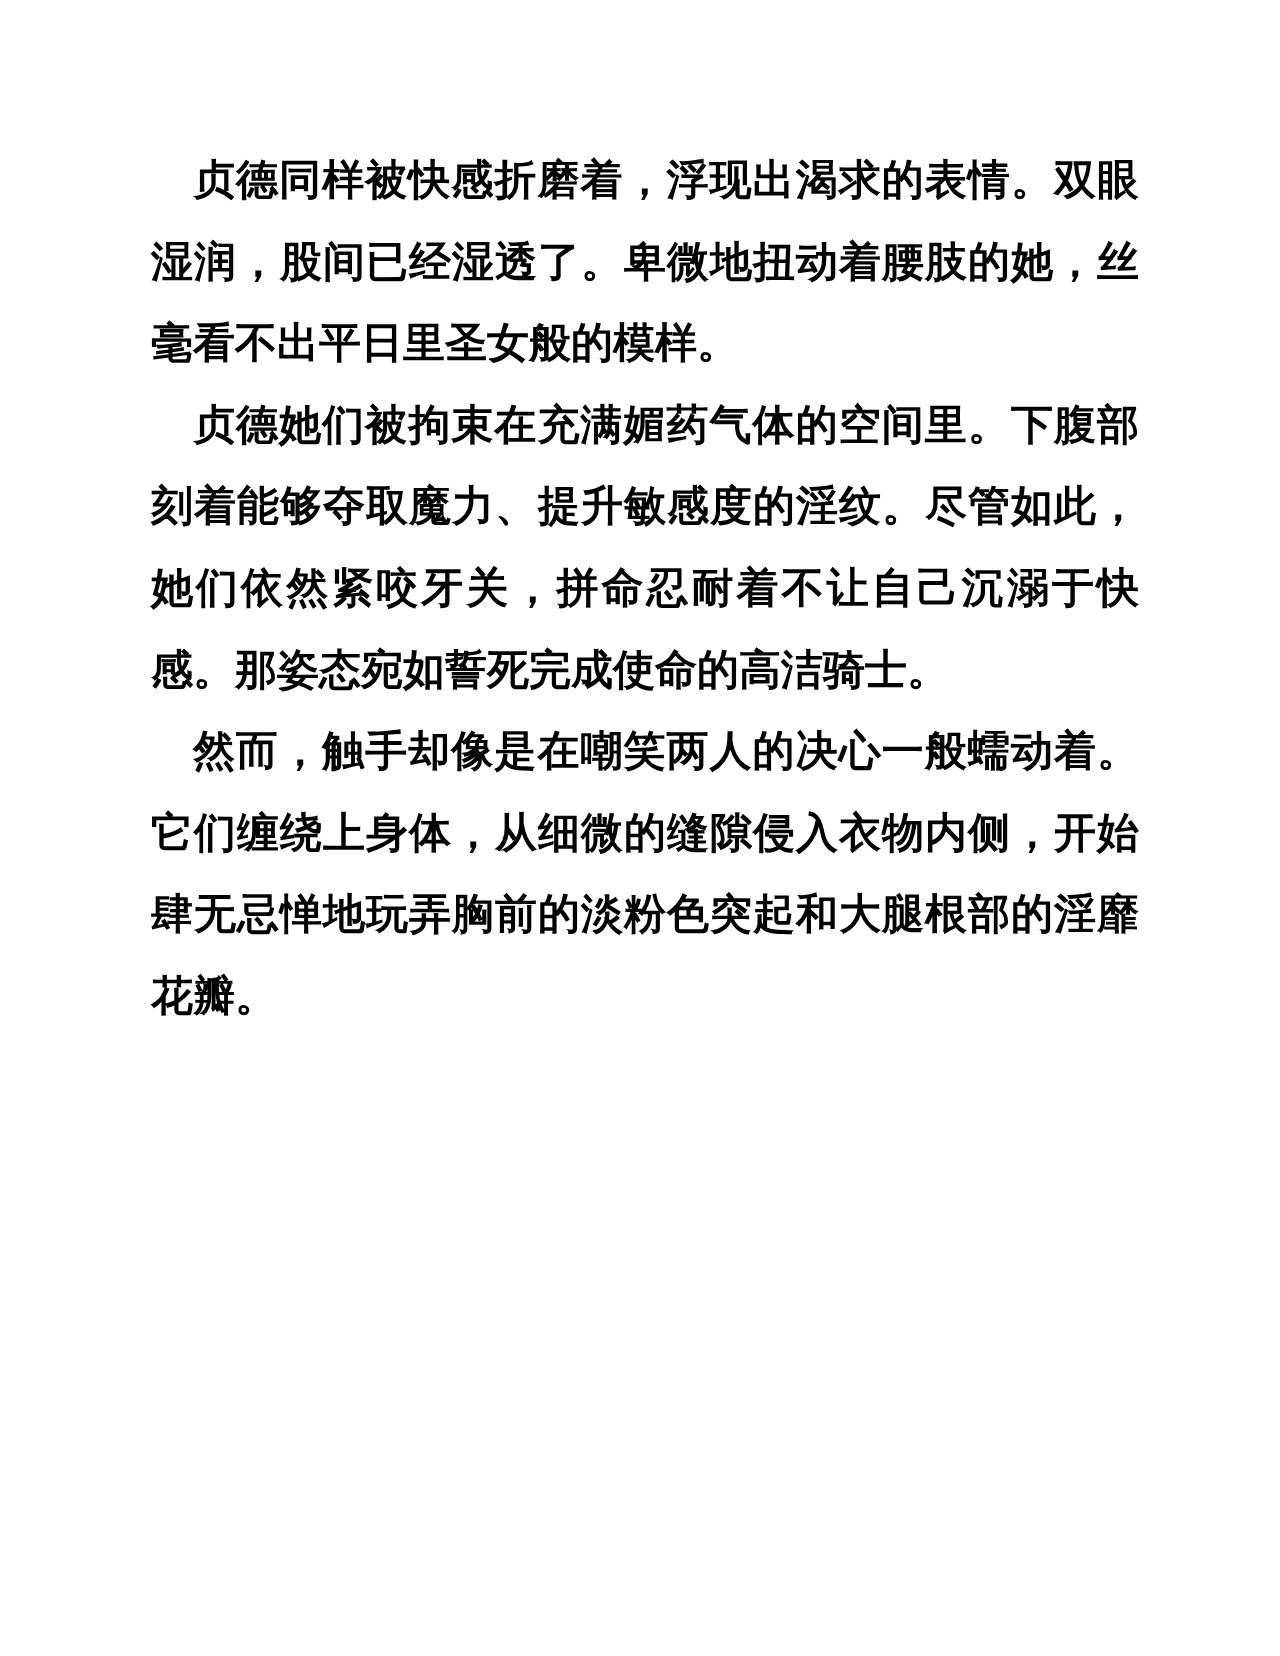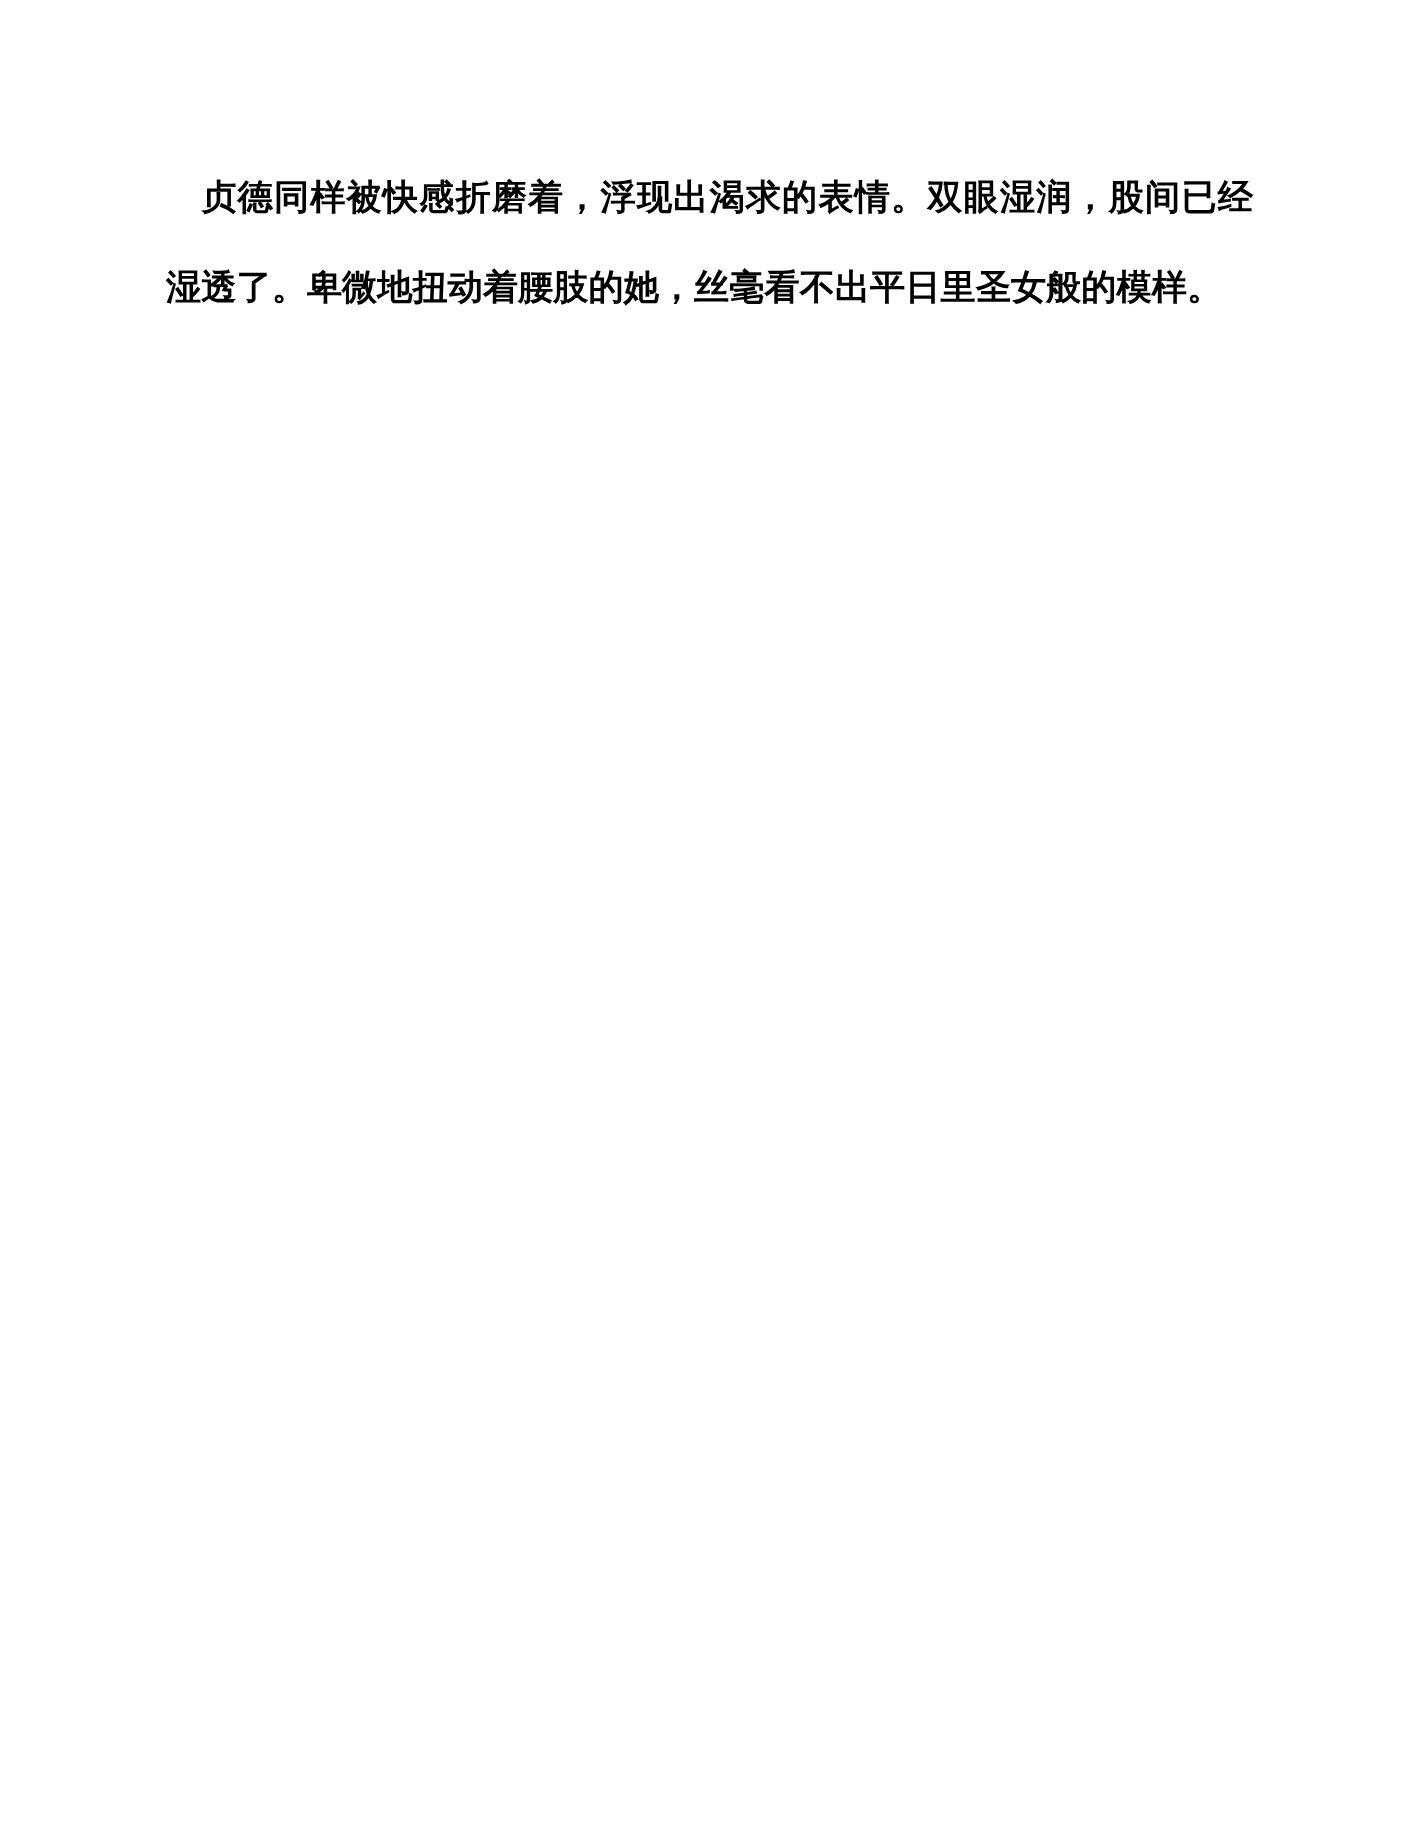--- a/index.html
+++ b/index.html
@@ -13,31 +13,33 @@
     position: relative;
     overflow: hidden;
   }
   .text-block {
     position: absolute;
     left: 151px;
     top: 139px;
     width: 988px;
     color: #000000;
     font-family: "Liberation Sans", sans-serif;
-    font-size: 32px;
+    font-size: 42px;
     line-height: 81.6px;
     font-weight: 600;
     text-align: justify;
     letter-spacing: 0;
     word-break: normal;
   }
   .text-block p {
     margin: 0;
     padding: 0;
     text-indent: 1em;
   }
 </style>
 </head>
 <body>
 
 <div class="text-block">
   <p>贞德同样被快感折磨着，浮现出渴求的表情。双眼湿润，股间已经湿透了。卑微地扭动着腰肢的她，丝毫看不出平日里圣女般的模样。</p>
+  <p>贞德她们被拘束在充满媚药气体的空间里。下腹部刻着能够夺取魔力、提升敏感度的淫纹。尽管如此，她们依然紧咬牙关，拼命忍耐着不让自己沉溺于快感。那姿态宛如誓死完成使命的高洁骑士。</p>
+  <p>然而，触手却像是在嘲笑两人的决心一般蠕动着。它们缠绕上身体，从细微的缝隙侵入衣物内侧，开始肆无忌惮地玩弄胸前的淡粉色突起和大腿根部的淫靡花瓣。</p>
 </div>
 
 </body></html>

